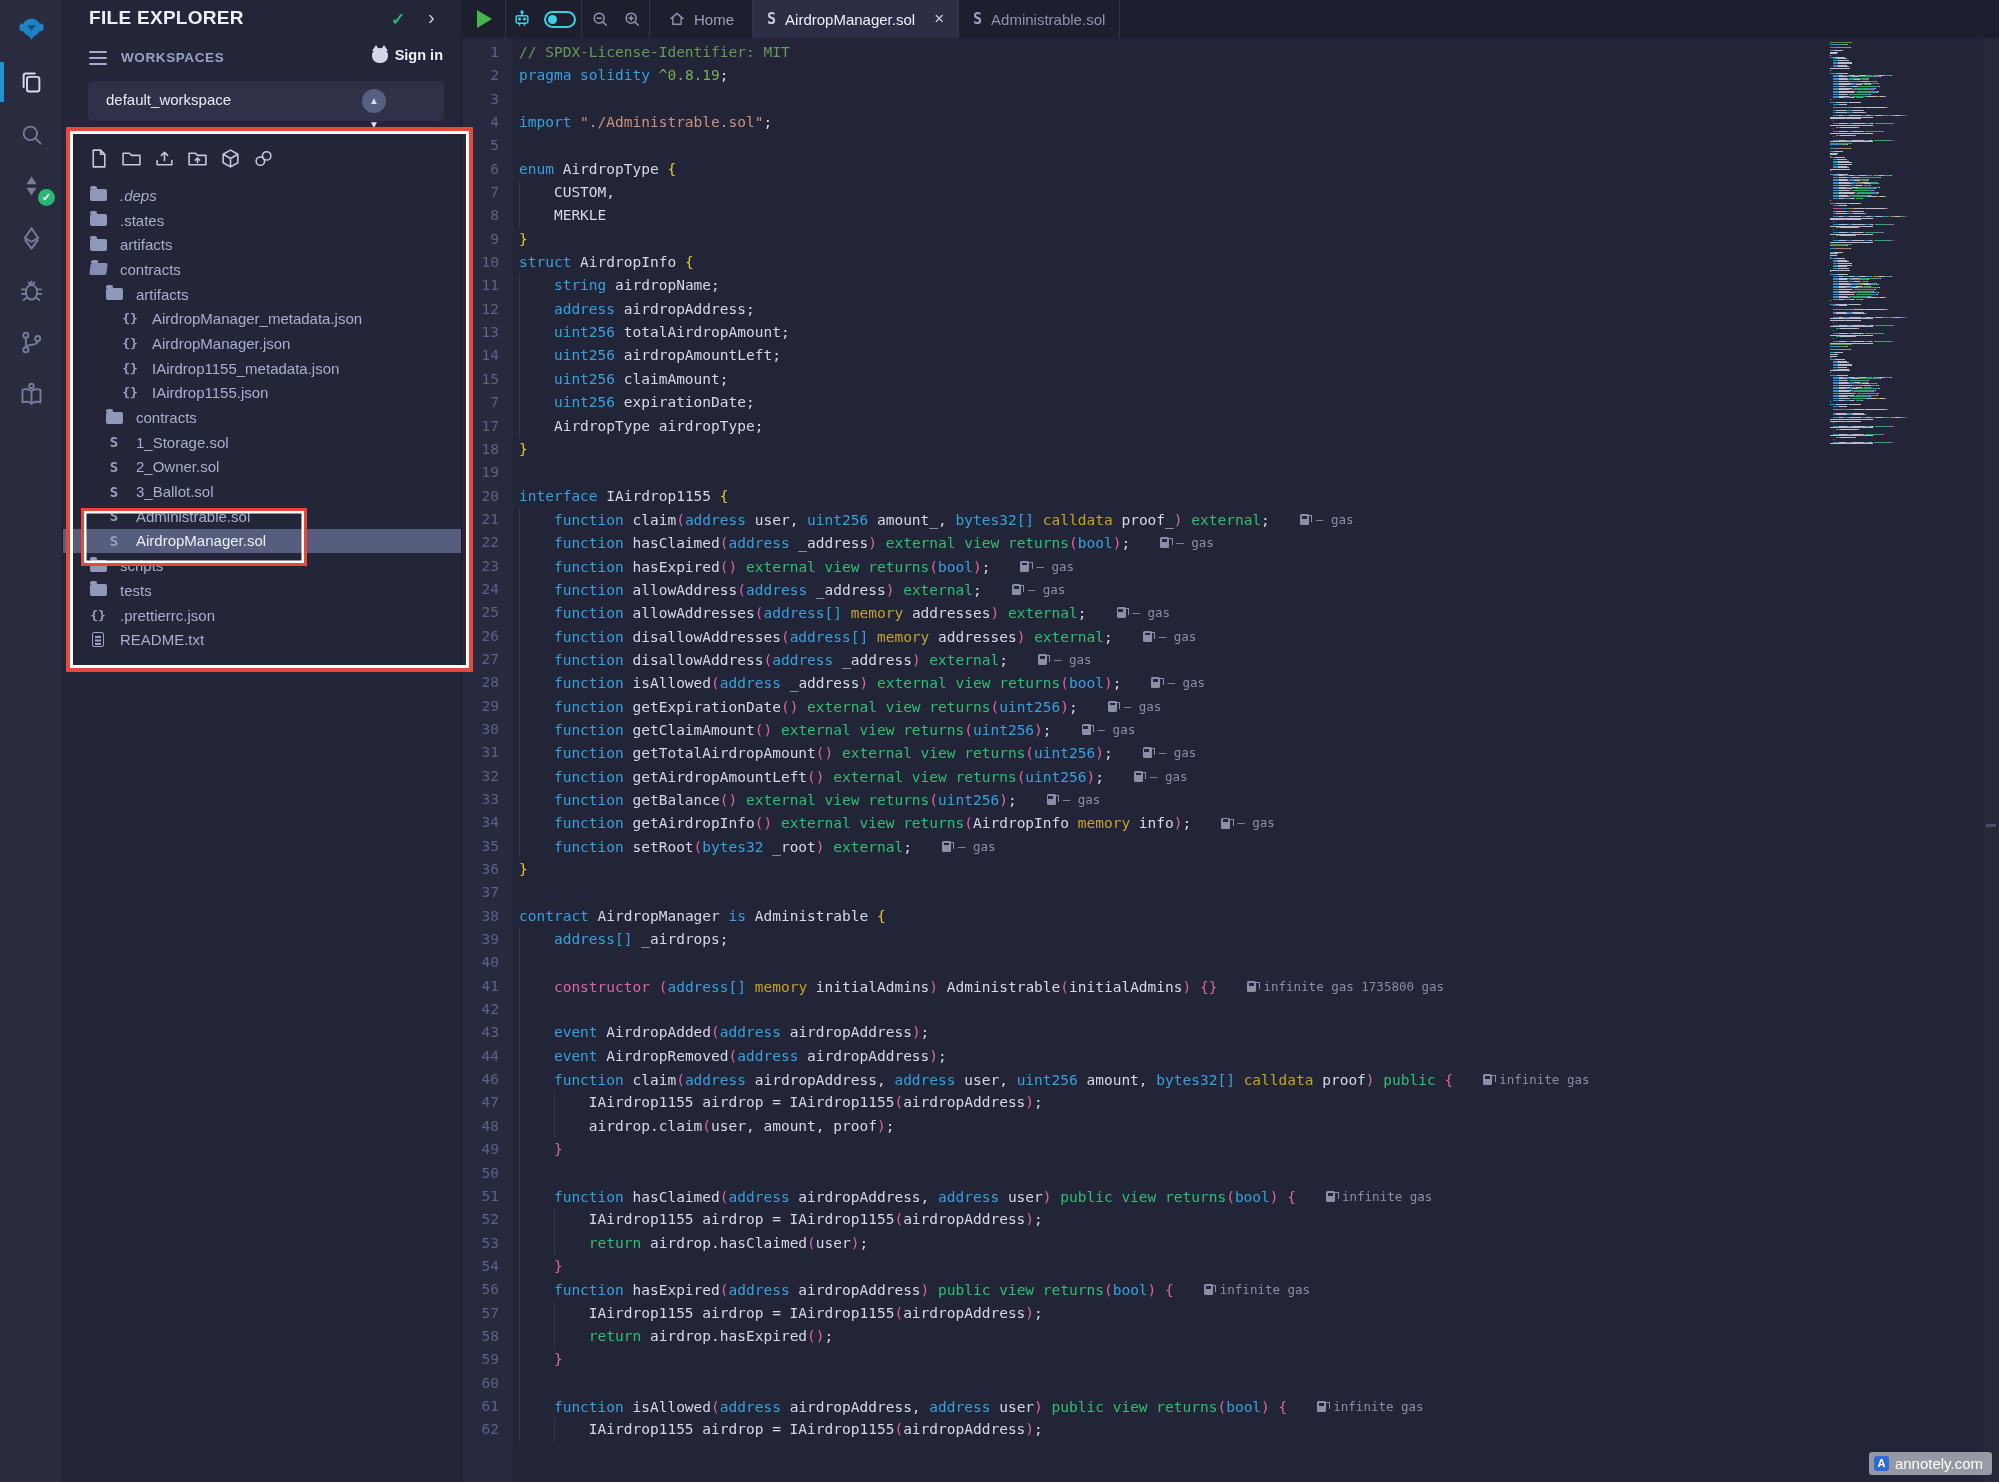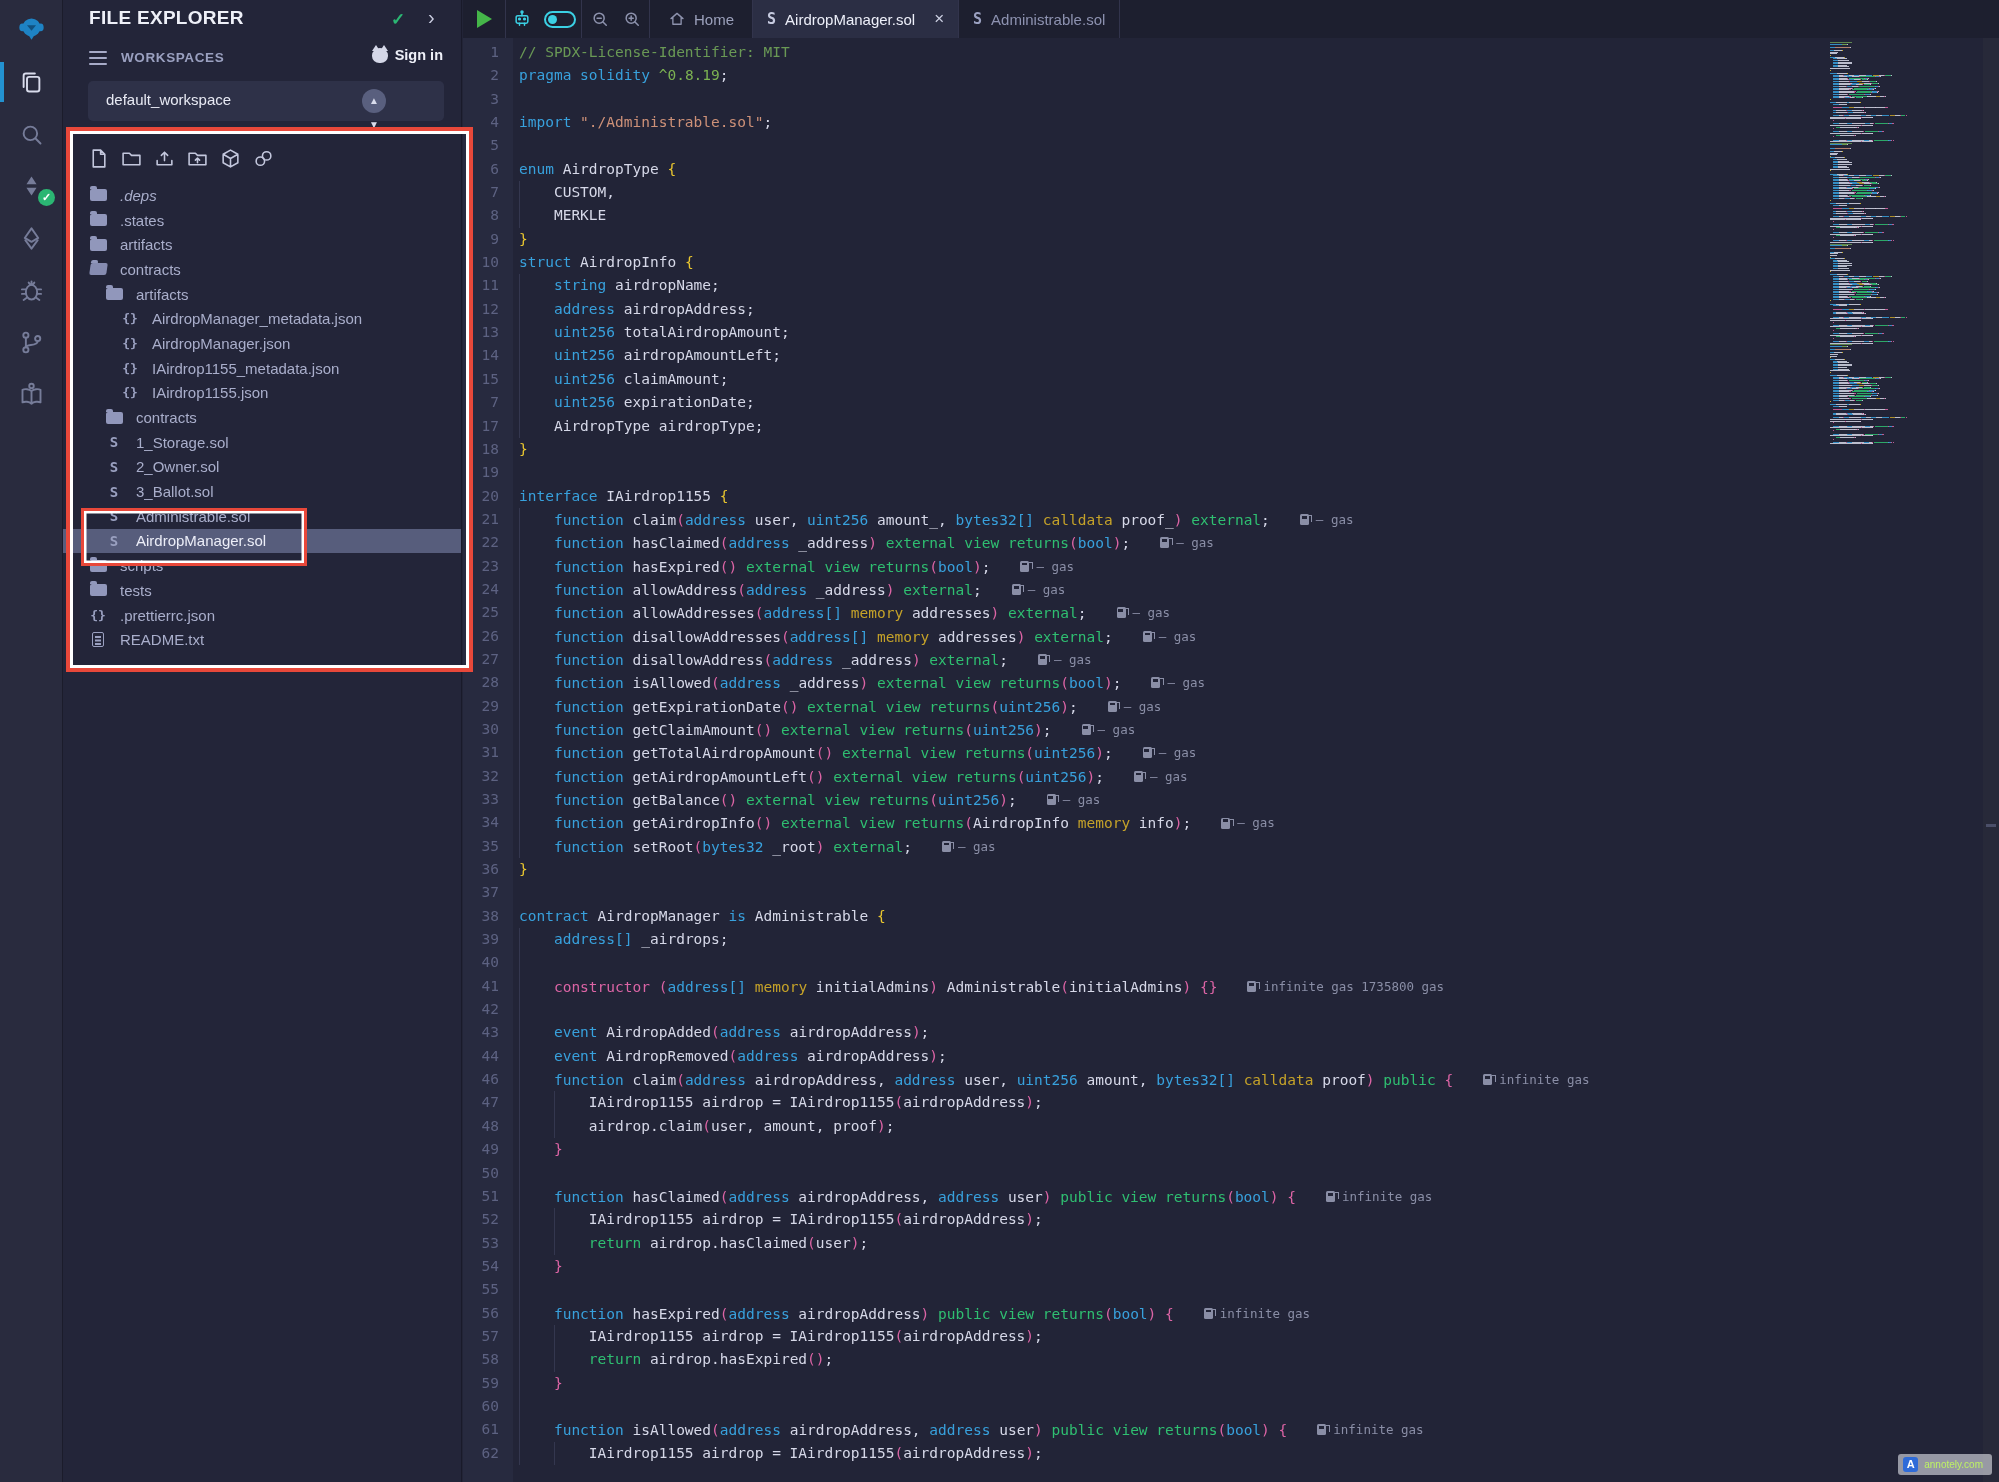--- a/index.html
+++ b/index.html
@@ -90,21 +90,21 @@
   
   .minimap { position:absolute; right:16px; top:0; width:155px; height:420px; padding:4px 2px; overflow:hidden; cursor:pointer; }
   .ml { height:1.05px; margin-bottom:0.58px; white-space:nowrap; }
   .ml span { display:inline-block; height:1.05px; vertical-align:top; }
   .scrolltrack { position:absolute; right:0; top:0; bottom:0; width:16px; background:#272939; }
   .scrollmark { position:absolute; right:3px; top:786px; width:10px; height:3px; background:#4b4f69; }
   
   .watermark { position:absolute; right:7px; bottom:7px; display:flex; align-items:center; gap:6px;
     background:rgba(228,230,236,0.6); border-radius:3px; padding:3px 9px 3px 5px; z-index:20; }
   .wm-logo { width:15px; height:15px; border-radius:3px; background:#2f6bd8; color:#fff; font-size:11px; font-weight:700; text-align:center; line-height:15px; }
-  .wm-text { font-size:10px; color:#bef264; }
+  .wm-text { font-size:15px; color:#ffffff; }
 </style>
 </head>
 <body>
 
 <div class="screen">
 
   <div class="activity">
     <div class="act-item logo-item">
       <svg viewBox="0 0 24 24" style="stroke:none;">
         <circle cx="12" cy="11" r="8" fill="#1e83c4"></circle>
@@ -417,21 +417,20 @@
         <div class="cl"><span class="ln">44</span><span class="gd" style="left: 56px;"></span><span class="t-d">    </span><span class="t-k">event</span><span class="t-d"> AirdropRemoved</span><span class="t-p">(</span><span class="t-k">address</span><span class="t-d"> airdropAddress</span><span class="t-p">)</span><span class="t-d">;</span></div>
         <div class="cl"><span class="ln">46</span><span class="gd" style="left: 56px;"></span><span class="t-d">    </span><span class="t-k">function</span><span class="t-d"> claim</span><span class="t-p">(</span><span class="t-k">address</span><span class="t-d"> airdropAddress, </span><span class="t-k">address</span><span class="t-d"> user, </span><span class="t-k">uint256</span><span class="t-d"> amount, </span><span class="t-k">bytes32[]</span><span class="t-d"> </span><span class="t-m">calldata</span><span class="t-d"> proof</span><span class="t-p">)</span><span class="t-d"> </span><span class="t-g">public</span><span class="t-d"> </span><span class="t-p">{</span><span class="gas"><span class="pump"></span>infinite gas</span></div>
         <div class="cl"><span class="ln">47</span><span class="gd" style="left: 56px;"></span><span class="gd" style="left: 90.9px;"></span><span class="t-d">        IAirdrop1155 airdrop = IAirdrop1155</span><span class="t-p">(</span><span class="t-d">airdropAddress</span><span class="t-p">)</span><span class="t-d">;</span></div>
         <div class="cl"><span class="ln">48</span><span class="gd" style="left: 56px;"></span><span class="gd" style="left: 90.9px;"></span><span class="t-d">        airdrop.claim</span><span class="t-p">(</span><span class="t-d">user, amount, proof</span><span class="t-p">)</span><span class="t-d">;</span></div>
         <div class="cl"><span class="ln">49</span><span class="gd" style="left: 56px;"></span><span class="t-d">    </span><span class="t-p">}</span></div>
         <div class="cl"><span class="ln">50</span><span class="gd" style="left: 56px;"></span></div>
         <div class="cl"><span class="ln">51</span><span class="gd" style="left: 56px;"></span><span class="t-d">    </span><span class="t-k">function</span><span class="t-d"> hasClaimed</span><span class="t-p">(</span><span class="t-k">address</span><span class="t-d"> airdropAddress, </span><span class="t-k">address</span><span class="t-d"> user</span><span class="t-p">)</span><span class="t-d"> </span><span class="t-g">public view returns</span><span class="t-p">(</span><span class="t-k">bool</span><span class="t-p">)</span><span class="t-d"> </span><span class="t-p">{</span><span class="gas"><span class="pump"></span>infinite gas</span></div>
         <div class="cl"><span class="ln">52</span><span class="gd" style="left: 56px;"></span><span class="gd" style="left: 90.9px;"></span><span class="t-d">        IAirdrop1155 airdrop = IAirdrop1155</span><span class="t-p">(</span><span class="t-d">airdropAddress</span><span class="t-p">)</span><span class="t-d">;</span></div>
         <div class="cl"><span class="ln">53</span><span class="gd" style="left: 56px;"></span><span class="gd" style="left: 90.9px;"></span><span class="t-d">        </span><span class="t-g">return</span><span class="t-d"> airdrop.hasClaimed</span><span class="t-p">(</span><span class="t-d">user</span><span class="t-p">)</span><span class="t-d">;</span></div>
         <div class="cl"><span class="ln">54</span><span class="gd" style="left: 56px;"></span><span class="t-d">    </span><span class="t-p">}</span></div>
-        <div class="cl"><span class="ln">55</span><span class="gd" style="left: 56px;"></span></div>
         <div class="cl"><span class="ln">56</span><span class="gd" style="left: 56px;"></span><span class="t-d">    </span><span class="t-k">function</span><span class="t-d"> hasExpired</span><span class="t-p">(</span><span class="t-k">address</span><span class="t-d"> airdropAddress</span><span class="t-p">)</span><span class="t-d"> </span><span class="t-g">public view returns</span><span class="t-p">(</span><span class="t-k">bool</span><span class="t-p">)</span><span class="t-d"> </span><span class="t-p">{</span><span class="gas"><span class="pump"></span>infinite gas</span></div>
         <div class="cl"><span class="ln">57</span><span class="gd" style="left: 56px;"></span><span class="gd" style="left: 90.9px;"></span><span class="t-d">        IAirdrop1155 airdrop = IAirdrop1155</span><span class="t-p">(</span><span class="t-d">airdropAddress</span><span class="t-p">)</span><span class="t-d">;</span></div>
         <div class="cl"><span class="ln">58</span><span class="gd" style="left: 56px;"></span><span class="gd" style="left: 90.9px;"></span><span class="t-d">        </span><span class="t-g">return</span><span class="t-d"> airdrop.hasExpired</span><span class="t-p">()</span><span class="t-d">;</span></div>
         <div class="cl"><span class="ln">59</span><span class="gd" style="left: 56px;"></span><span class="t-d">    </span><span class="t-p">}</span></div>
         <div class="cl"><span class="ln">60</span><span class="gd" style="left: 56px;"></span></div>
         <div class="cl"><span class="ln">61</span><span class="gd" style="left: 56px;"></span><span class="t-d">    </span><span class="t-k">function</span><span class="t-d"> isAllowed</span><span class="t-p">(</span><span class="t-k">address</span><span class="t-d"> airdropAddress, </span><span class="t-k">address</span><span class="t-d"> user</span><span class="t-p">)</span><span class="t-d"> </span><span class="t-g">public view returns</span><span class="t-p">(</span><span class="t-k">bool</span><span class="t-p">)</span><span class="t-d"> </span><span class="t-p">{</span><span class="gas"><span class="pump"></span>infinite gas</span></div>
         <div class="cl"><span class="ln">62</span><span class="gd" style="left: 56px;"></span><span class="gd" style="left: 90.9px;"></span><span class="t-d">        IAirdrop1155 airdrop = IAirdrop1155</span><span class="t-p">(</span><span class="t-d">airdropAddress</span><span class="t-p">)</span><span class="t-d">;</span></div>
       </div>
     <div class="minimap">
         <div class="ml"><span style="width: 22.32px; background: rgb(106, 153, 85); opacity: 0.85;"></span></div>

